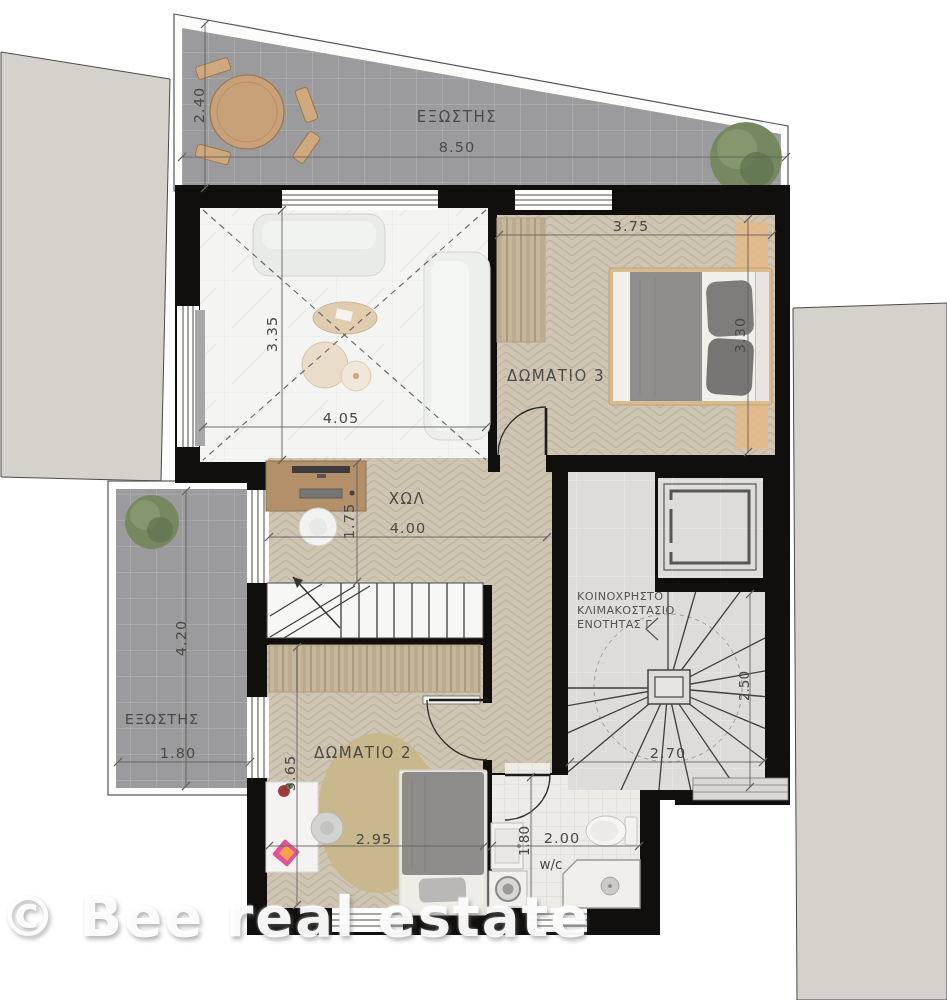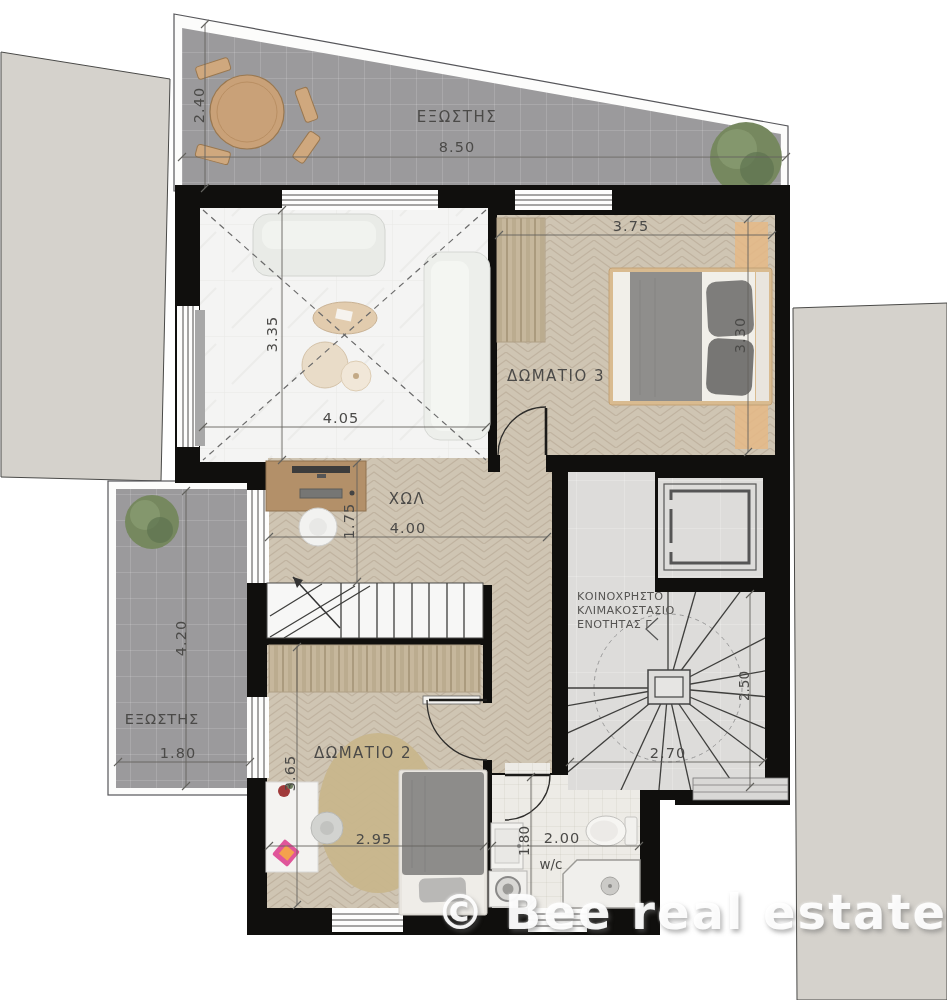--- a/index.html
+++ b/index.html
@@ -14,22 +14,22 @@
   .dimtext{fill:var(--text);font-size:14.5px;letter-spacing:1px;}
   .roomtext{fill:var(--text);font-size:15px;letter-spacing:1.5px;}
   .smalltext{fill:#565553;font-size:11.2px;letter-spacing:.4px;}
   .wctext{fill:var(--text);font-size:13.5px;}
   .dimline{stroke:#64635f;stroke-width:.9;fill:none;}
   .tick{stroke:#64635f;stroke-width:1.1;fill:none;}
   .doorarc{stroke:#2e2d2b;stroke-width:1.3;fill:none;}
   .doorleaf{stroke:#1c1b19;stroke-width:2.6;fill:none;}
   .winline{stroke:#3a3938;stroke-width:.9;}
   .stairline{stroke:#3f3f3d;stroke-width:1.3;}
-  #watermark{position:absolute;left:0;right:0;top:884px;text-align:right;
-     font-size:48px;font-weight:bold;letter-spacing:2px;color:var(--watermark);
+  #watermark{position:absolute;left:0;right:0;top:884px;text-align:left;
+     font-size:56px;font-weight:bold;letter-spacing:2px;color:var(--watermark);
      text-shadow:2px 3px 4px rgba(105,105,105,.5), -1px -1px 2px rgba(255,255,255,.35);
      pointer-events:none;white-space:nowrap;}
 </style>
 </head>
 <body>
 
 <div id="plan">
 <svg width="947" height="1000" viewBox="0 0 947 1000">
   <defs>
     <pattern id="tilep" width="26" height="26" patternUnits="userSpaceOnUse">

